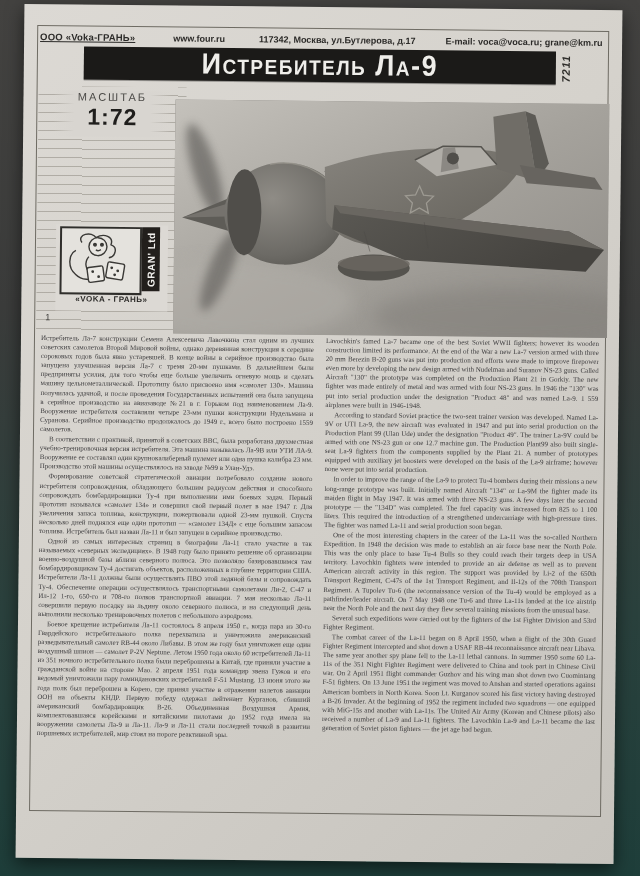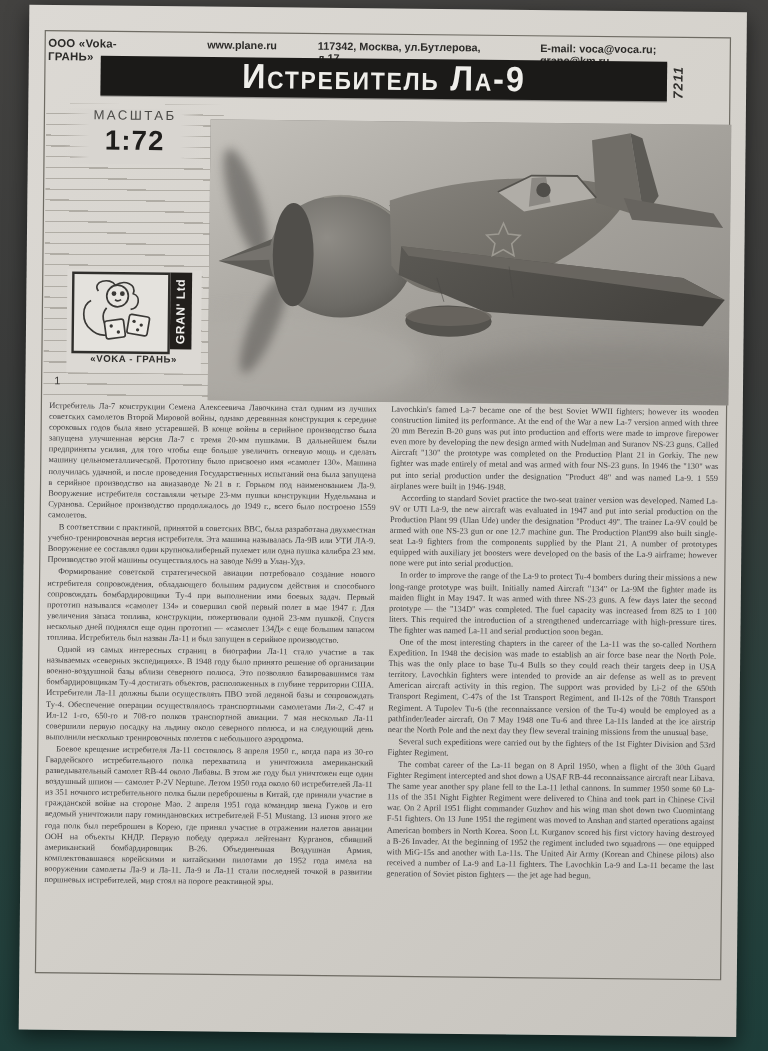--- a/index.html
+++ b/index.html
@@ -17,21 +17,21 @@
   }
   .frame{
     position:absolute;left:13px;top:21px;width:570px;height:784px;
     border:1px solid #6e6b63;
   }
   
   .hdr{
     position:absolute;left:16px;top:27px;width:566px;height:14px;
     display:flex;align-items:baseline;color:#2c2b29;font-weight:bold;
   }
-  .hdr .company{font-size:9.5px;letter-spacing:.2px;}
+  .hdr .company{font-size:9.5px;letter-spacing:.2px;text-decoration:underline;}
   .hdr .site{font-size:9px;margin-left:38px;}
   .hdr .addr{font-size:9px;margin-left:34px;}
   .hdr .email{font-size:9px;margin-left:30px;}
   
   .titlebar{
     position:absolute;left:60px;top:42px;width:472px;height:33px;
     background:#1b1a18;display:flex;align-items:center;justify-content:center;
     box-shadow:0 1px 0 rgba(0,0,0,.3);
   }
   .titlebar .t{
@@ -98,21 +98,21 @@
 </style>
 </head>
 <body>
 
 <div class="paper">
 
   <div class="frame"></div>
 
   <div class="hdr">
     <span class="company">ООО «Voka-ГРАНЬ»</span>
-    <span class="site">www.plane.ru</span>
+    <span class="site">www.four.ru</span>
     <span class="addr">117342, Москва, ул.Бутлерова, д.17</span>
     <span class="email">E-mail: voca@voca.ru;   grane@km.ru</span>
   </div>
 
   <div class="titlebar">
     <span class="t">Истребитель Ла-9</span>
   </div>
   <div class="kitnum">7211</div>
 
   <div class="rules"></div>

